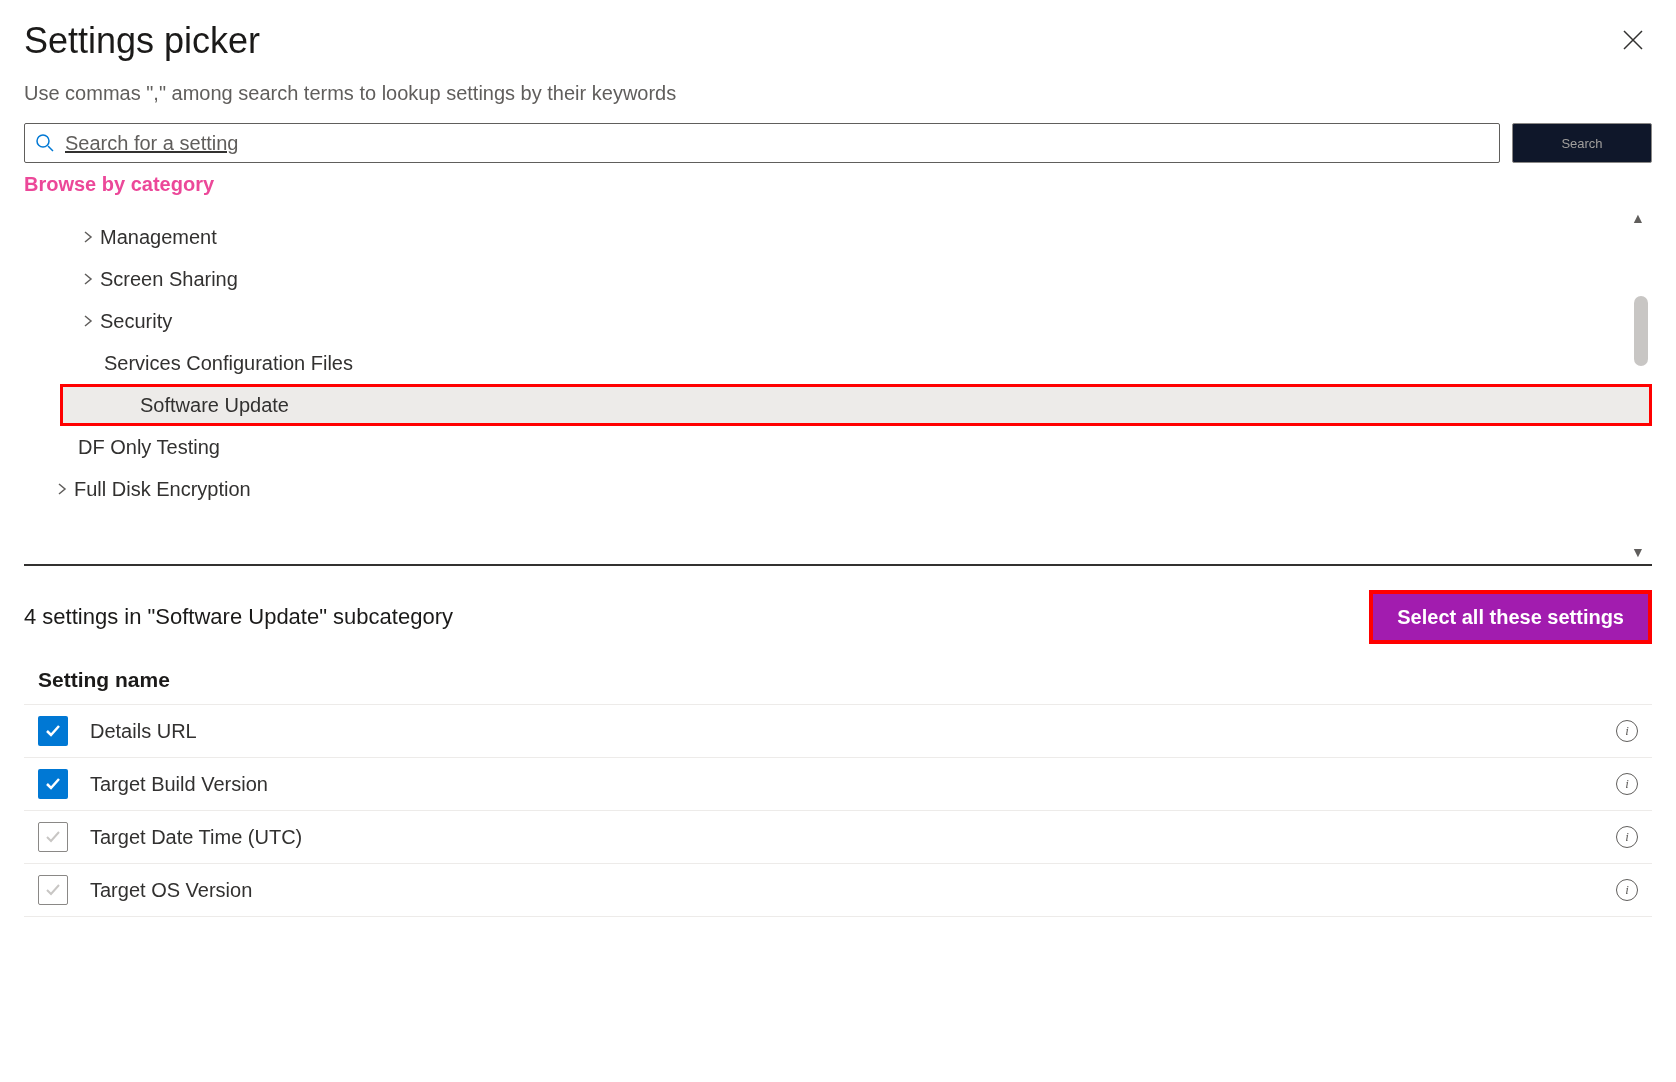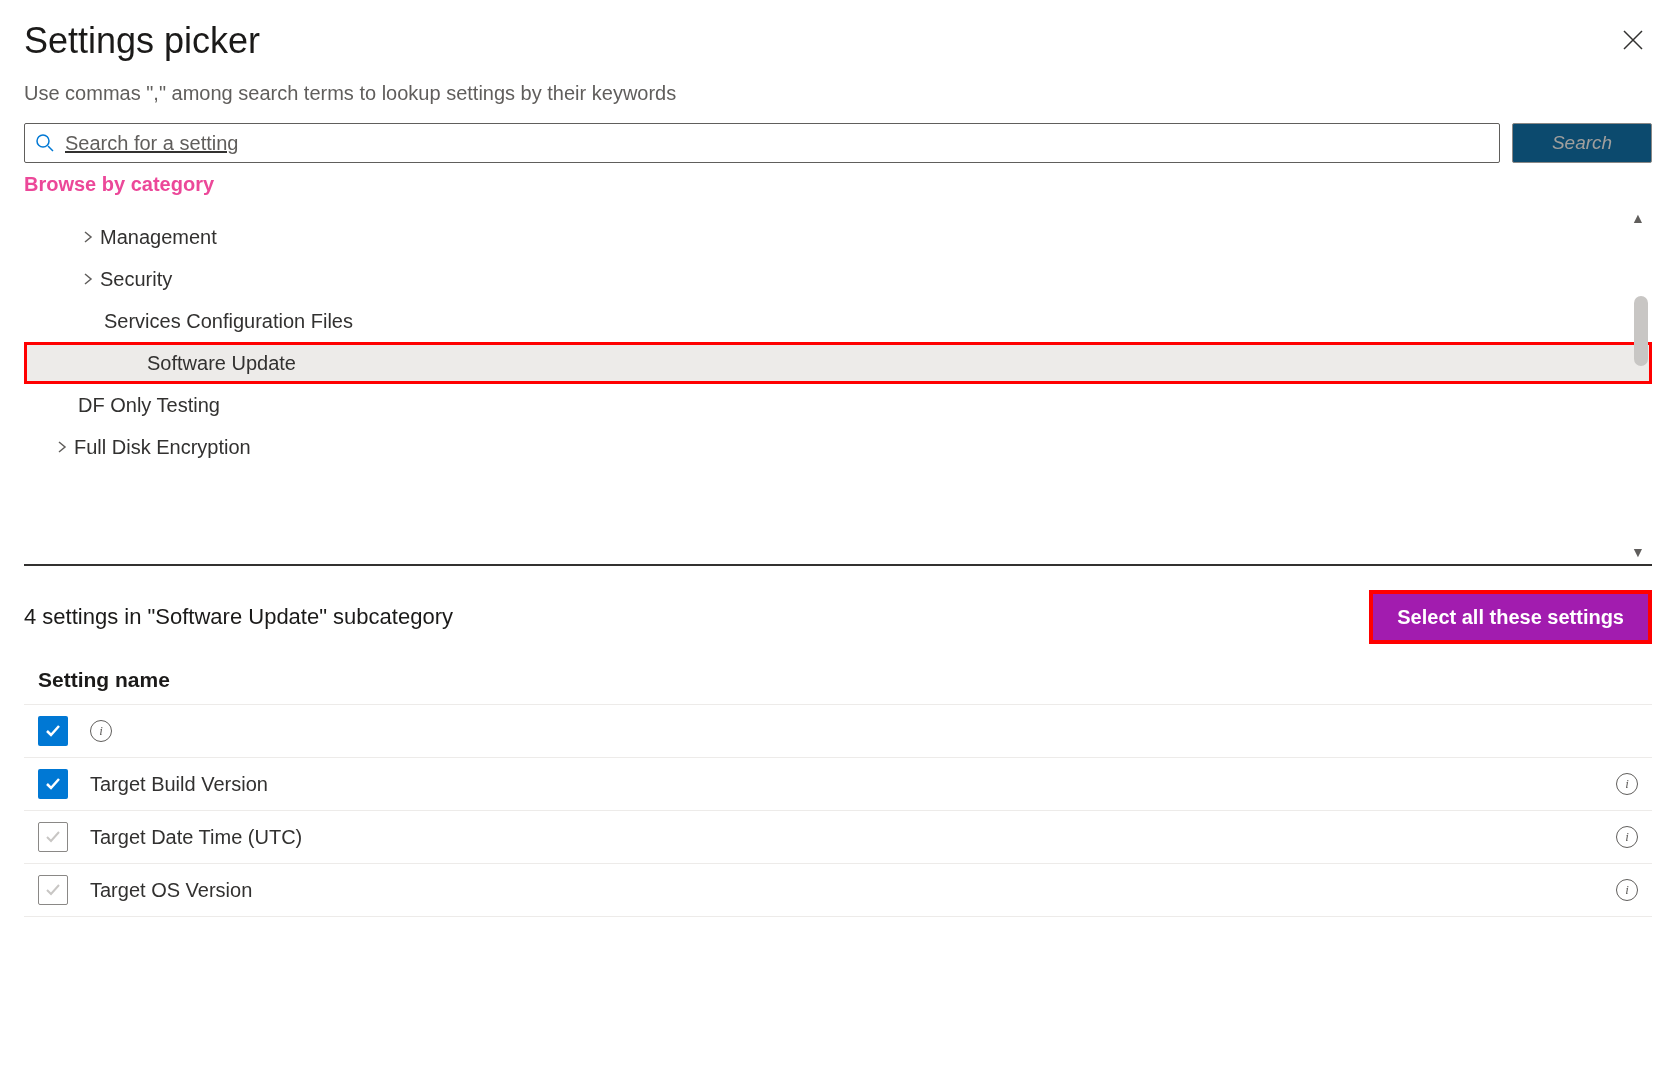--- a/index.html
+++ b/index.html
@@ -59,27 +59,26 @@
       border: none;
       outline: none;
       font-size: 20px;
       color: #323130;
       background: transparent;
     }
     .search-input::placeholder { color: #605e5c; }
     .search-btn {
       width: 140px;
       height: 40px;
-      background: #0c4a6e;
+      background: #0f172a;
       border: 1px solid #8a8886;
       border-radius: 2px;
-      font-size: 19px;
+      font-size: 13px;
       color: #a19f9d;
       cursor: pointer;
-      font-style: italic;
     }
     .browse-label {
       font-size: 20px;
       font-weight: 600;
       color: #ec4899;
       margin-bottom: 10px;
     }
     .category-pane {
       position: relative;
       height: 360px;
@@ -104,21 +103,22 @@
     .cat-item .chev {
       width: 24px;
       margin-left: -28px;
       display: inline-flex;
       justify-content: center;
       color: #605e5c;
     }
     .cat-item.selected {
       background: #edebe9;
       border: 3px solid #ff0000;
-      padding-left: 120px;
+      padding-left: 77px;
+      margin-left: 36px;
     }
     .scroll-hints {
       position: absolute;
       right: 2px;
       top: 0;
       bottom: 0;
       width: 24px;
       display: flex;
       flex-direction: column;
       justify-content: space-between;
@@ -251,20 +251,28 @@
           </svg>
         </span>
         <span>Management</span>
       </div>
       <div class="cat-item level1">
         <span class="chev">
           <svg width="12" height="12" viewBox="0 0 12 12">
             <path d="M3 1 L9 6 L3 11" stroke="#605e5c" stroke-width="1.5" fill="none"></path>
           </svg>
         </span>
+        <span>Screen Sharing</span>
+      </div>
+      <div class="cat-item level1">
+        <span class="chev">
+          <svg width="12" height="12" viewBox="0 0 12 12">
+            <path d="M3 1 L9 6 L3 11" stroke="#605e5c" stroke-width="1.5" fill="none"></path>
+          </svg>
+        </span>
         <span>Security</span>
       </div>
       <div class="cat-item level1">
         <span>Services Configuration Files</span>
       </div>
       <div class="cat-item level1 selected">
         <span>Software Update</span>
       </div>
       <div class="cat-item level0-nochevron">
         <span>DF Only Testing</span>
@@ -293,20 +301,21 @@
 </div>
 
 <div class="setting-header">Setting name</div>
 <div id="settings-rows">
     <div class="setting-row">
       <span class="checkbox checked">
         <svg width="20" height="20" viewBox="0 0 20 20">
           <path d="M4 10 L8 14 L16 5" stroke="#ffffff" stroke-width="2.5" fill="none"></path>
         </svg>
       </span>
+      <span class="setting-name">Details URL</span>
       <span class="info-icon">i</span>
     </div>
     <div class="setting-row">
       <span class="checkbox checked">
         <svg width="20" height="20" viewBox="0 0 20 20">
           <path d="M4 10 L8 14 L16 5" stroke="#ffffff" stroke-width="2.5" fill="none"></path>
         </svg>
       </span>
       <span class="setting-name">Target Build Version</span>
       <span class="info-icon">i</span>

